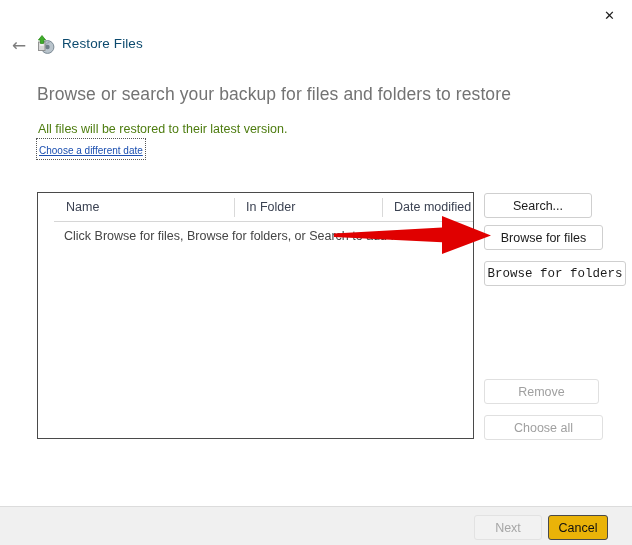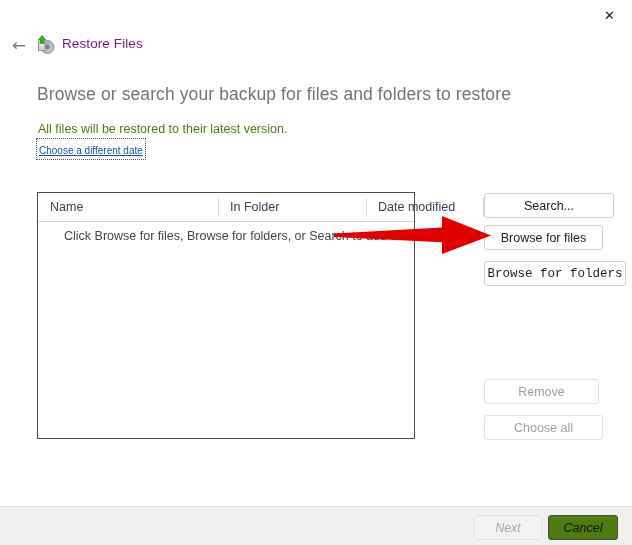--- a/index.html
+++ b/index.html
@@ -44,21 +44,21 @@
   }
   #app-icon {
     position: absolute;
     left: 35px; top: 34px;
     width: 22px; height: 22px;
   }
   #app-title {
     position: absolute;
     left: 62px; top: 36px;
     font-size: 13.5px;
-    color: #701a75;
+    color: #0c4a6e;
     letter-spacing: .1px;
   }
 
   
   #page-title {
     position: absolute;
     left: 37px; top: 84px;
     font-size: 17.5px;
     color: #737373;
     letter-spacing: .1px;
@@ -82,24 +82,25 @@
     color: #1b4fb0;
     text-decoration: underline;
     white-space: nowrap;
     cursor: pointer;
   }
 
   
   #listview {
     position: absolute;
     left: 37px; top: 192px;
-    width: 378px; height: 247px;
+    width: 437px; height: 247px;
     border: 1px solid #4a4a4a;
     background: #ffffff;
     box-sizing: border-box;
+    padding-left: 16px;
   }
   #col-header {
     position: relative;
     height: 29px;
     border-bottom: 1px solid #d6d6d6;
     box-sizing: border-box;
   }
   .col {
     position: absolute;
     top: 0;
@@ -144,21 +145,21 @@
     color: #1b1b1b;
     box-sizing: border-box;
     cursor: default;
     white-space: nowrap;
     font-family: "Liberation Sans", sans-serif;
   }
   .btn.disabled {
     color: #a0a0a0;
     border-color: #e0e0e0;
   }
-  #btn-search       { left: 484px; top: 193px; width: 130px; }
+  #btn-search       { left: 484px; top: 193px; width: 108px; }
   #btn-browse-files { left: 484px; top: 225px; width: 119px; }
   #btn-browse-fold  { left: 484px; top: 261px; width: 142px; font-family: Liberation Mono, monospace; }
   #btn-remove       { left: 484px; top: 379px; width: 115px; }
   #btn-remove-all   { left: 484px; top: 415px; width: 119px; }
 
   
   #red-arrow {
     position: absolute;
     left: 330px; top: 214px;
     width: 165px; height: 42px;
@@ -179,32 +180,31 @@
     top: 8px;
     height: 25px;
     border-radius: 3px;
     display: flex;
     align-items: center;
     justify-content: center;
     font-size: 12.5px;
     box-sizing: border-box;
     cursor: default;
     white-space: nowrap;
-    font-style: italic;
   }
   #btn-next {
     left: 474px; width: 68px;
     border: 1px solid #e2e2e2;
     background: #f2f2f2;
     color: #a6a6a6;
   }
   #btn-cancel {
-    left: 548px; width: 70px;
+    left: 548px; width: 60px;
     border: 1px solid #4a4a4a;
-    background: #4d7c0f;
+    background: #eab308;
     color: #111111;
   }
 </style>
 </head>
 <body>
 
 <div id="titlebar">
 
   <div id="close-btn">✕</div>
 

